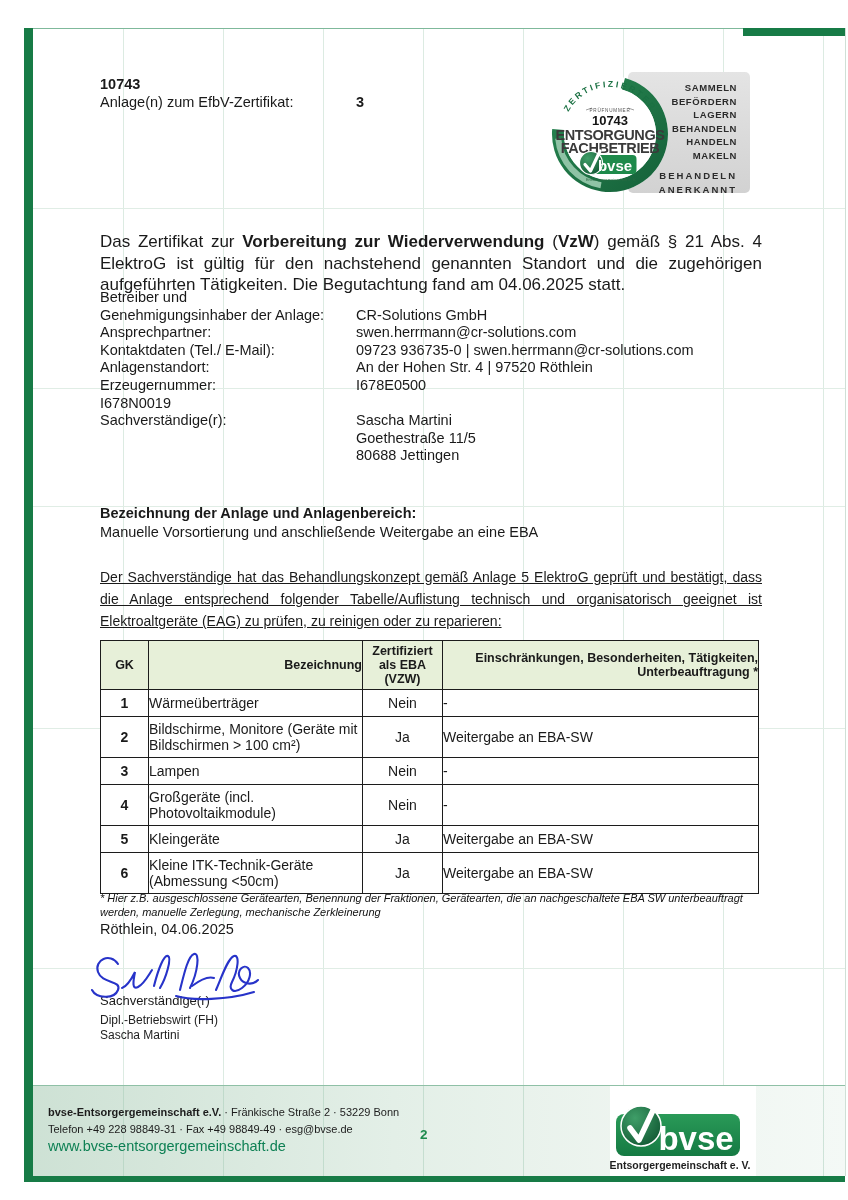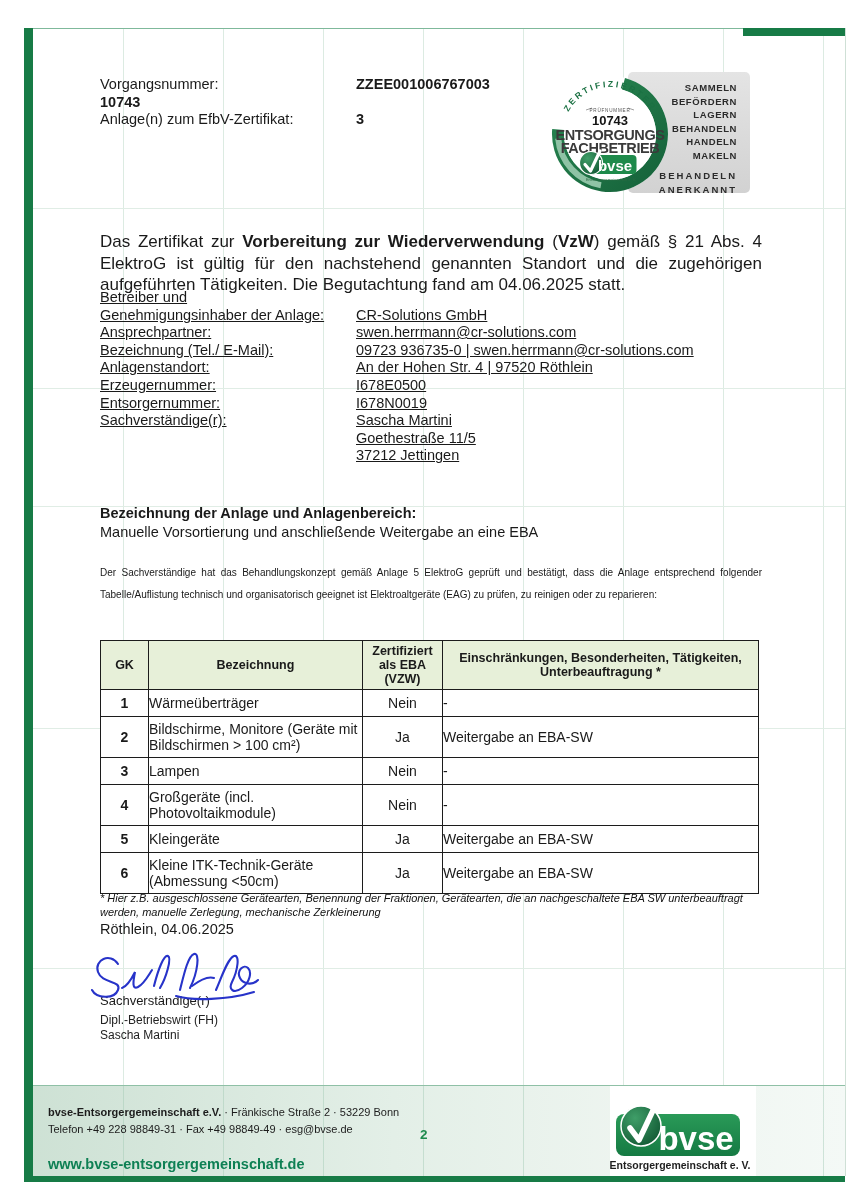--- a/index.html
+++ b/index.html
@@ -37,33 +37,33 @@
     font-size:9.5px;font-weight:bold;letter-spacing:0.6px;line-height:13.5px;color:#2b2b2b;
   }
   .activity-gap{height:7px;}
   .state-line{letter-spacing:2px;}
   .seal-svg{position:absolute;left:548px;top:72px;z-index:2;}
 
   
   .intro{position:absolute;left:100px;top:214px;width:662px;z-index:1;
     font-size:17px;line-height:21.5px;text-align:justify;}
   .details{position:absolute;left:100px;top:289px;z-index:1;font-size:14.5px;line-height:17.6px;}
-  .drow{display:flex;text-decoration:underline;}
+  .drow{display:flex;}
   .dlabel{width:256px;flex:none;}
   .section-heading{position:absolute;left:100px;top:505px;width:662px;z-index:1;
     font-size:14.5px;font-weight:bold;}
   .section-sub{position:absolute;left:100px;top:524px;width:662px;z-index:1;font-size:14.5px;}
   .para2{position:absolute;left:100px;top:552px;width:662px;z-index:1;
-    font-size:10px;line-height:22px;text-align:justify;}
+    font-size:14px;line-height:22px;text-align:justify;text-decoration:underline;}
 
   
   .gk-table{position:absolute;left:100px;top:640px;z-index:1;border-collapse:collapse;table-layout:fixed;width:658px;
     font-size:14px;background:#ffffff;}
   .gk-table th,.gk-table td{border:1.5px solid #1c1c1c;padding:3px 0;vertical-align:middle;box-sizing:border-box;}
-  .gk-table th{background:#e7f0d9;font-size:12.5px;font-weight:bold;text-align:center;height:44px;}
+  .gk-table th{background:#e7f0d9;font-size:12.5px;font-weight:bold;text-align:right;height:44px;}
   .gk-table th.c,.gk-table td.c{text-align:center;}
   .gk-table tr.single td{height:27px;}
   .gk-table tr.double td{height:41px;}
   .footnote{position:absolute;left:100px;top:891px;width:660px;z-index:1;
     font-size:11px;font-style:italic;line-height:14px;color:#111;}
 
   
   .place-date{position:absolute;left:100px;top:921px;z-index:1;font-size:14.5px;}
   .sig-svg{position:absolute;left:88px;top:946px;z-index:2;}
   .sig-role{position:absolute;left:100px;top:993px;z-index:1;font-size:13px;}
@@ -74,21 +74,21 @@
   .footer-band{position:absolute;left:24px;top:1085px;width:821px;height:91px;z-index:2;
     background:linear-gradient(90deg,#cde1d4 0%,#e3efe7 45%,#eef5f0 75%,#f4f9f6 100%);
     border-top:1px solid #8fc0a6;
     background-image:
       repeating-linear-gradient(90deg,transparent 0px,transparent 99px,rgba(160,200,178,0.45) 99px,rgba(160,200,178,0.45) 100px),
       linear-gradient(90deg,#cde1d4 0%,#e3efe7 45%,#eef5f0 75%,#f4f9f6 100%);
   }
   .logo-patch{position:absolute;left:610px;top:1086px;width:146px;height:90px;background:#ffffff;z-index:2;}
   .footer-text{position:absolute;left:48px;top:1104px;z-index:3;font-size:11px;line-height:17px;color:#1c1c1c;}
   .footer-text .b{font-weight:bold;}
-  .footer-site{font-size:14.5px;font-weight:bold;color:#0e8054;margin-top:18px;}
+  .footer-site{font-size:14.5px;font-weight:normal;color:#0e8054;margin-top:0;}
   .page-num{position:absolute;left:420px;top:1127px;z-index:3;font-size:13.5px;font-weight:bold;color:#1c8a4c;}
   .footer-logo-svg{position:absolute;left:610px;top:1096px;z-index:3;}
 </style>
 </head>
 <body>
 
 <div class="page">
 
   <div class="grid-verticals"></div>
   <div class="hline" style="top:208px"></div>
@@ -96,24 +96,20 @@
   <div class="hline" style="top:506px"></div>
   <div class="hline" style="top:728px"></div>
   <div class="hline" style="top:968px"></div>
   <div class="top-rule"></div>
   <div class="right-rule"></div>
   <div class="left-bar"></div>
   <div class="topright-bar"></div>
   <div class="bottom-bar"></div>
 
   <div class="meta">
-    <div class="meta-row">
-      <span class="meta-label">Vorgangsnummer:</span>
-      <span class="meta-value">ZZEE001006767003</span>
-    </div>
     <div class="meta-row">
       <span class="meta-value">10743</span>
     </div>
     <div class="meta-row">
       <span class="meta-label">Anlage(n) zum EfbV-Zertifikat:</span>
       <span class="meta-value">3</span>
     </div>
   </div>
 
   <div class="activity-panel">
@@ -171,46 +167,45 @@
       </div>
     <div class="drow">
         <span class="dlabel">Genehmigungsinhaber der Anlage:</span>
         <span>CR-Solutions GmbH</span>
       </div>
     <div class="drow">
         <span class="dlabel">Ansprechpartner:</span>
         <span>swen.herrmann@cr-solutions.com</span>
       </div>
     <div class="drow">
-        <span class="dlabel">Bezeichnung (Tel./ E-Mail):</span>
+        <span class="dlabel">Kontaktdaten (Tel./ E-Mail):</span>
         <span>09723 936735-0 | swen.herrmann@cr-solutions.com</span>
       </div>
     <div class="drow">
         <span class="dlabel">Anlagenstandort:</span>
         <span>An der Hohen Str. 4 | 97520 Röthlein</span>
       </div>
     <div class="drow">
         <span class="dlabel">Erzeugernummer:</span>
         <span>I678E0500</span>
       </div>
     <div class="drow">
-        <span class="dlabel">Entsorgernummer:</span>
         <span>I678N0019</span>
       </div>
     <div class="drow">
         <span class="dlabel">Sachverständige(r):</span>
         <span>Sascha Martini</span>
       </div>
     <div class="drow">
         <span class="dlabel"></span>
         <span>Goethestraße 11/5</span>
       </div>
     <div class="drow">
         <span class="dlabel"></span>
-        <span>37212 Jettingen</span>
+        <span>80688 Jettingen</span>
       </div>
   </div>
 
   <div class="section-heading">Bezeichnung der Anlage und Anlagenbereich:</div>
   <div class="section-sub">Manuelle Vorsortierung und anschließende Weitergabe an eine EBA</div>
   <p class="para2">Der Sachverständige hat das Behandlungskonzept gemäß Anlage 5 ElektroG geprüft und bestätigt, dass die Anlage entsprechend folgender Tabelle/Auflistung technisch und organisatorisch geeignet ist Elektroaltgeräte (EAG) zu prüfen, zu reinigen oder zu reparieren:</p>
 
   <table class="gk-table">
     <colgroup>
         <col style="width:48px">

